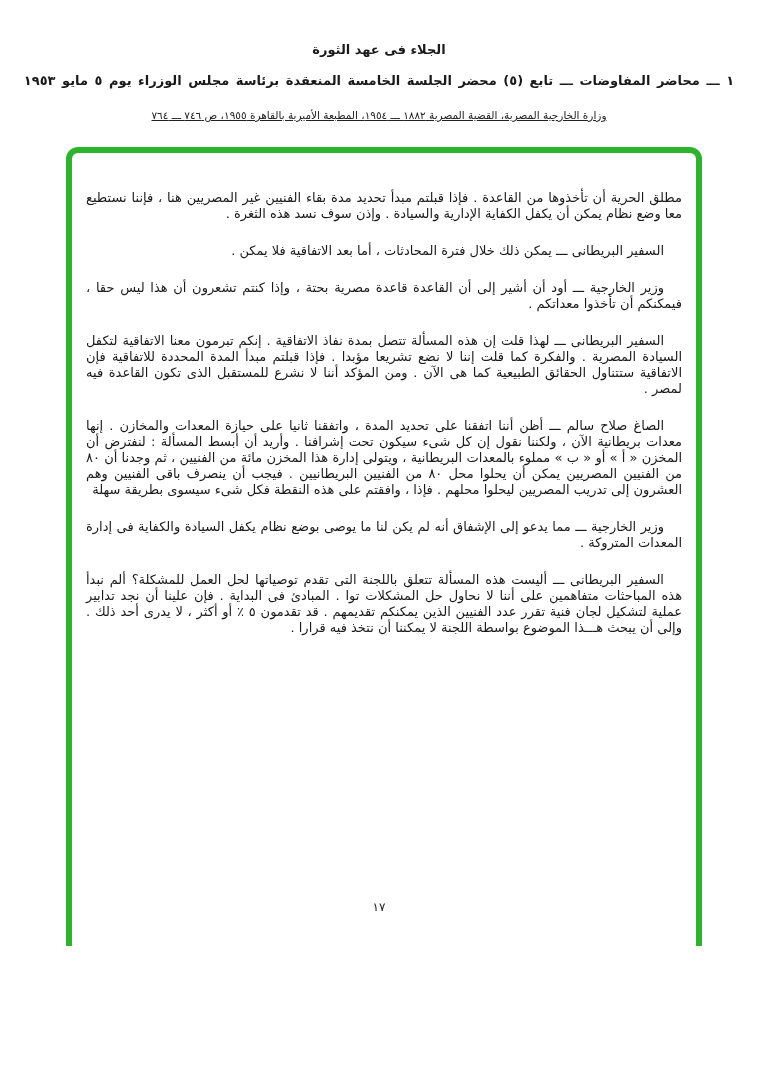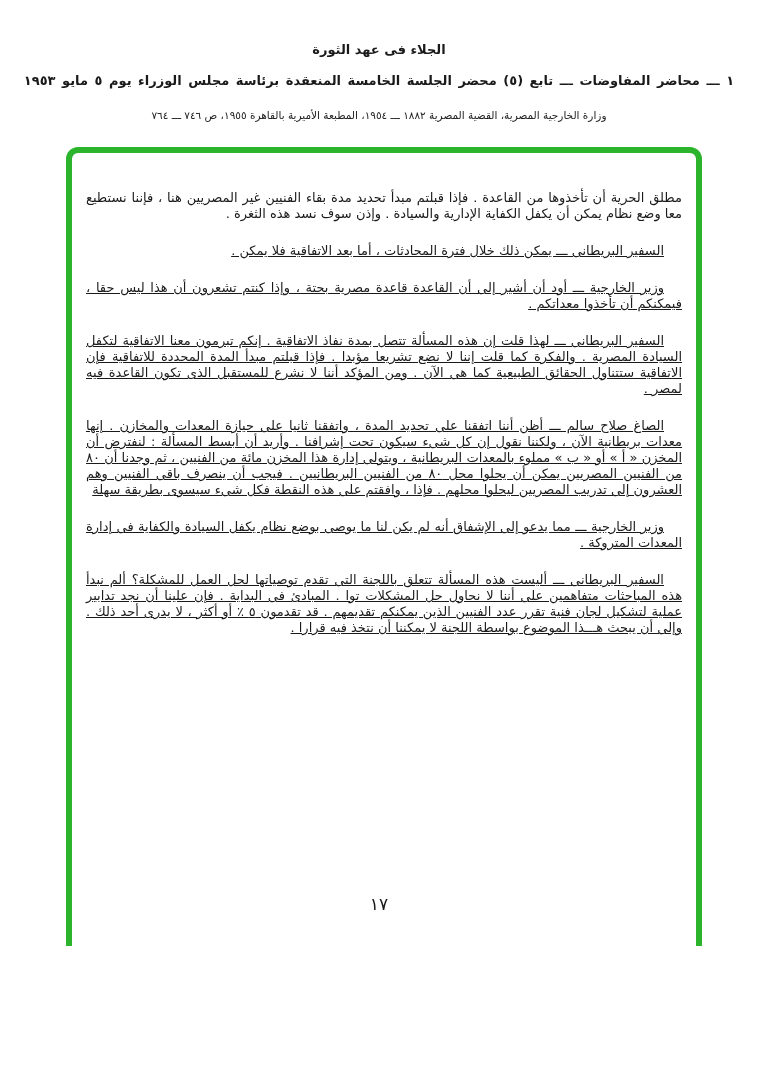--- a/index.html
+++ b/index.html
@@ -34,20 +34,21 @@
     font-size: 13px;
     font-weight: bold;
     margin: 0 0 21px 0;
     word-spacing: 2px;
   }
   .source-citation {
     font-size: 10.5px;
     font-weight: normal;
     color: #222;
     margin: 0;
+    text-decoration: underline;
   }
   .highlight-frame {
     position: absolute;
     left: 66px;
     top: 147px;
     width: 624px;
     height: 848px;
     border: 6px solid #2cb52c;
     border-radius: 12px;
     box-sizing: content-box;
@@ -62,29 +63,28 @@
     text-align: justify;
     text-align-last: right;
     font-size: 13px;
     line-height: 16px;
   }
   .text-block p {
     margin: 0 0 21px 0;
   }
   .text-block p.indent {
     text-indent: 18px;
-    text-decoration: underline;
   }
   .page-number {
     position: absolute;
     bottom: 32px;
     left: 0;
     width: 100%;
     text-align: center;
-    font-size: 17px;
+    font-size: 12px;
     color: #1a1a1a;
     direction: rtl;
   }
 </style>
 </head>
 <body>
 
 <div class="page">
 
   <div class="header">

